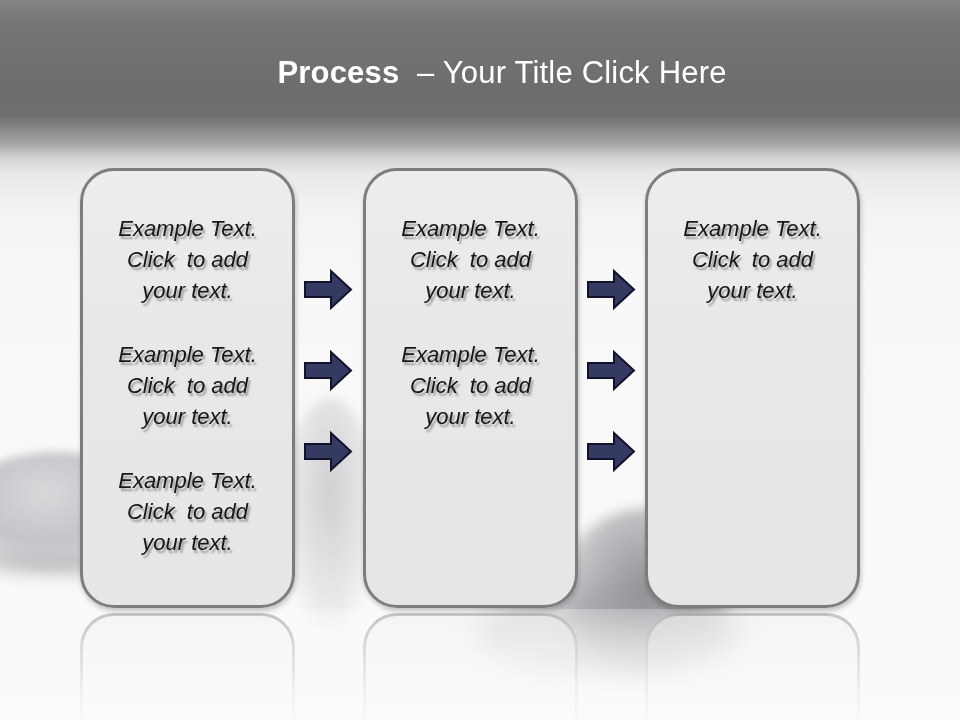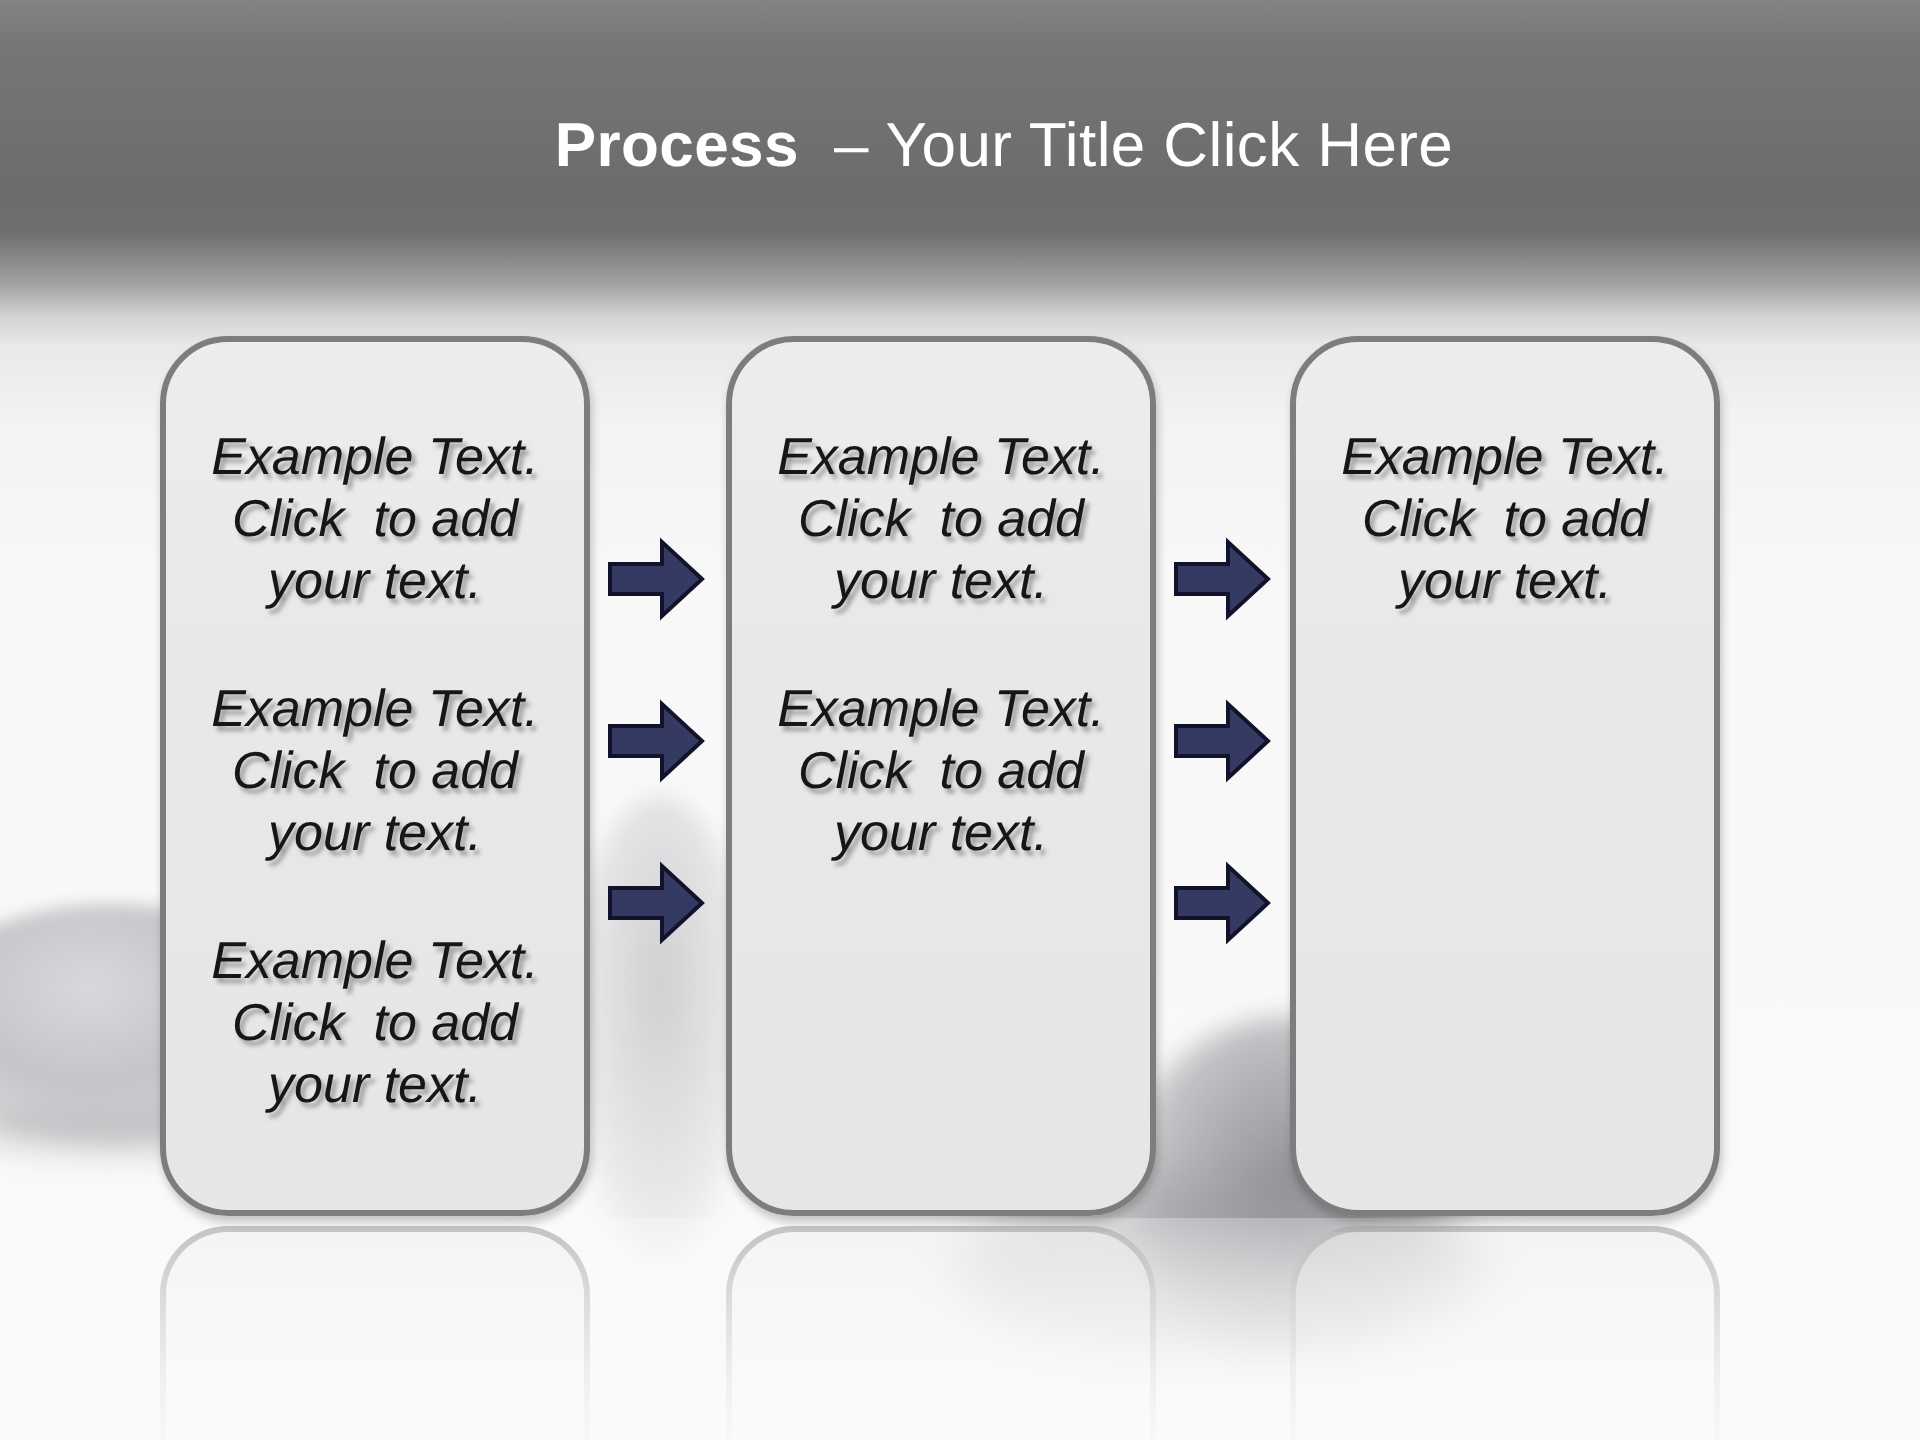--- a/index.html
+++ b/index.html
@@ -104,21 +104,21 @@
     box-shadow: 1px 3px 5px rgba(0,0,0,0.22);
     padding: 42px 12px 0 12px;
     z-index: 4;
   }
   .box-1 { left: 80px; }
   .box-2 { left: 363px; }
   .box-3 { left: 645px; }
   .para {
     margin: 0 0 33px 0;
     font-style: italic;
-    font-size: 26px;
+    font-size: 22px;
     line-height: 31px;
     text-align: center;
     color: #161616;
     text-shadow: 2px 2.5px 2px rgba(92,92,92,0.55);
     white-space: pre-wrap;
   }
 
   
   .arrow { position: absolute; width: 49px; height: 43px; z-index: 4; }
   .g1 { left: 304px; }

